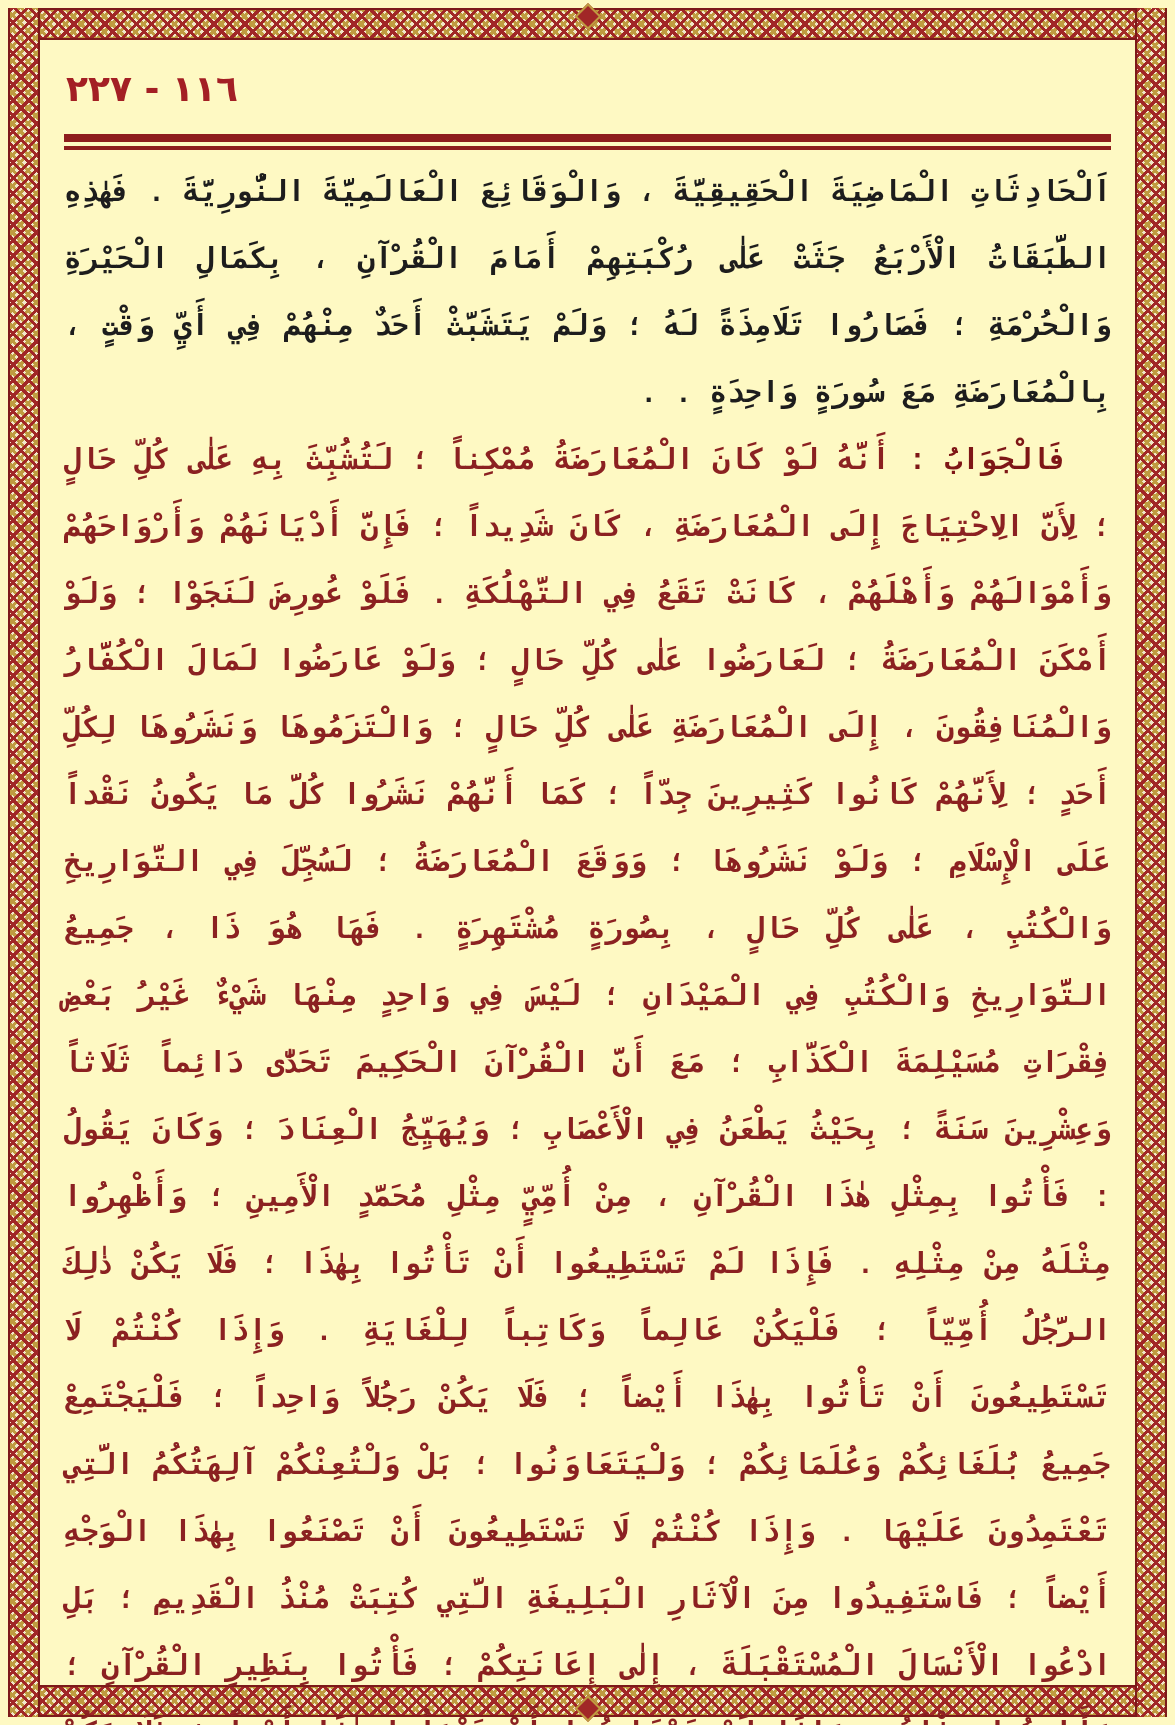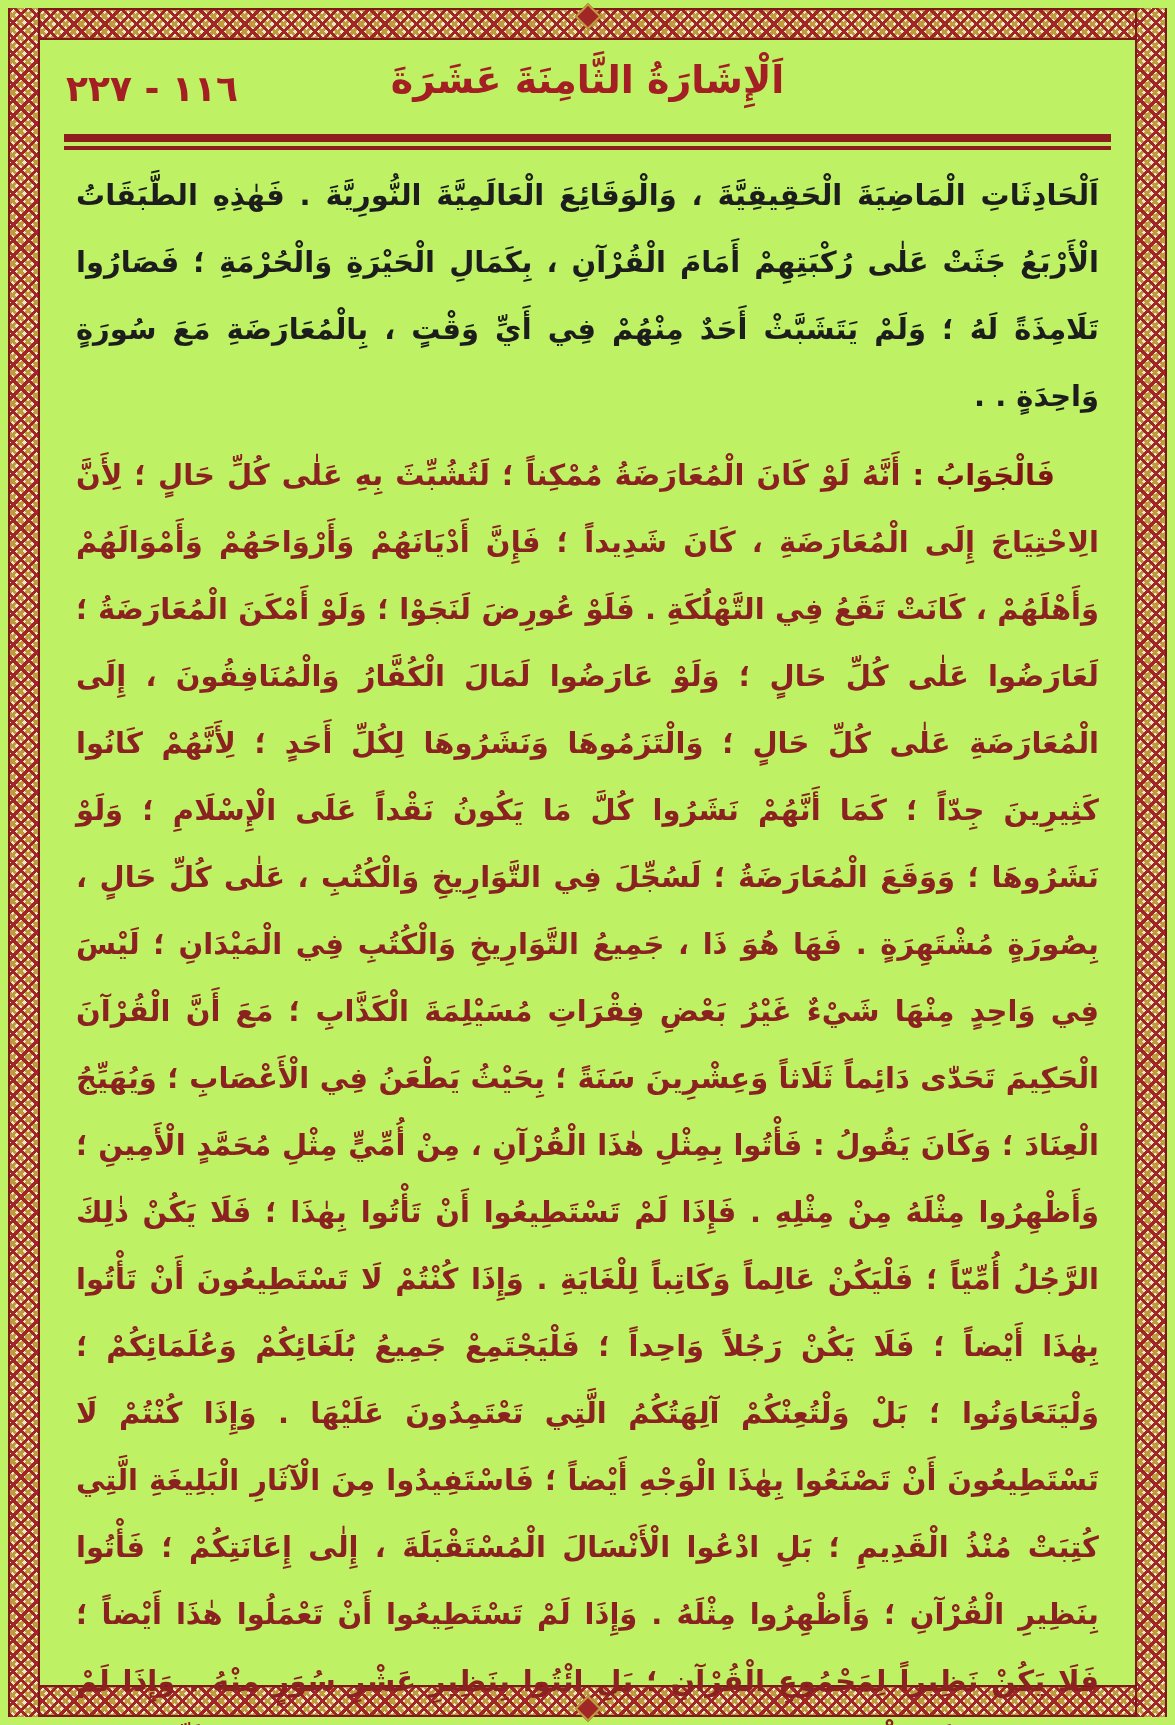--- a/index.html
+++ b/index.html
@@ -1,19 +1,19 @@
 <!DOCTYPE html>
 <html lang="ar" dir="rtl"><head>
 <meta charset="utf-8">
 <style>
   html,body{margin:0;padding:0;background:#ffffff;}
   .page{
     position:relative;
     width:1175px;height:1725px;
-    background:#bef264;
+    background:#fef9c3;
     overflow:hidden;
     font-family:"DejaVu Sans", sans-serif;
   }
   
   .frame-band{
     position:absolute;
     background-color:#f1e7c8;
     background-image:
       repeating-linear-gradient(45deg,  #a12727 0 3px, transparent 3px 11px),
       repeating-linear-gradient(135deg, #a12727 0 3px, transparent 3px 11px),
@@ -54,42 +54,41 @@
   .rule-thick{height:8px;margin-top:10px;}
   .rule-thin{height:4px;margin-top:4px;}
 
   .body-text{
     margin-top:10px;
     font-size:29px;font-weight:bold;
     line-height:67px;
     text-align:justify;
     color:#1d1d1d;
   }
-  .para{margin:12px;padding:0;}
+  .para{margin:0;padding:0;font-family:Liberation Mono, monospace;}
   .para-question,.para-answer{text-indent:44px;}
   .para-question .lead,.para-answer .lead{color:#7e1616;}
   .para-answer{color:#8b2121; text-align-last:justify;}
 </style>
 </head>
 <body>
 
 <div class="page">
 
   <div class="frame-band band-top"></div>
   <div class="frame-band band-bottom"></div>
   <div class="frame-band band-left"></div>
   <div class="frame-band band-right"></div>
   <div class="ornament ornament-top"></div>
   <div class="ornament ornament-bottom"></div>
 
   <div class="content">
 
     <div class="header">
       <span class="page-num">١١٦ - ٢٢٧</span>
-      <h1 class="title">اَلْإِشَارَةُ الثَّامِنَةَ عَشَرَةَ</h1>
     </div>
 
     <div class="rule rule-thick"></div>
     <div class="rule rule-thin"></div>
 
     <div class="body-text">
 
       <p class="para para-black"><span>اَلْحَادِثَاتِ الْمَاضِيَةَ الْحَقِيقِيَّةَ ، وَالْوَقَائِعَ الْعَالَمِيَّةَ النُّورِيَّةَ . فَهٰذِهِ الطَّبَقَاتُ الْأَرْبَعُ جَثَتْ عَلٰى رُكْبَتِهِمْ أَمَامَ الْقُرْآنِ ، بِكَمَالِ الْحَيْرَةِ وَالْحُرْمَةِ ؛ فَصَارُوا تَلَامِذَةً لَهُ ؛ وَلَمْ يَتَشَبَّثْ أَحَدٌ مِنْهُمْ فِي أَيِّ وَقْتٍ ، بِالْمُعَارَضَةِ مَعَ سُورَةٍ وَاحِدَةٍ . .</span></p>
 
 

